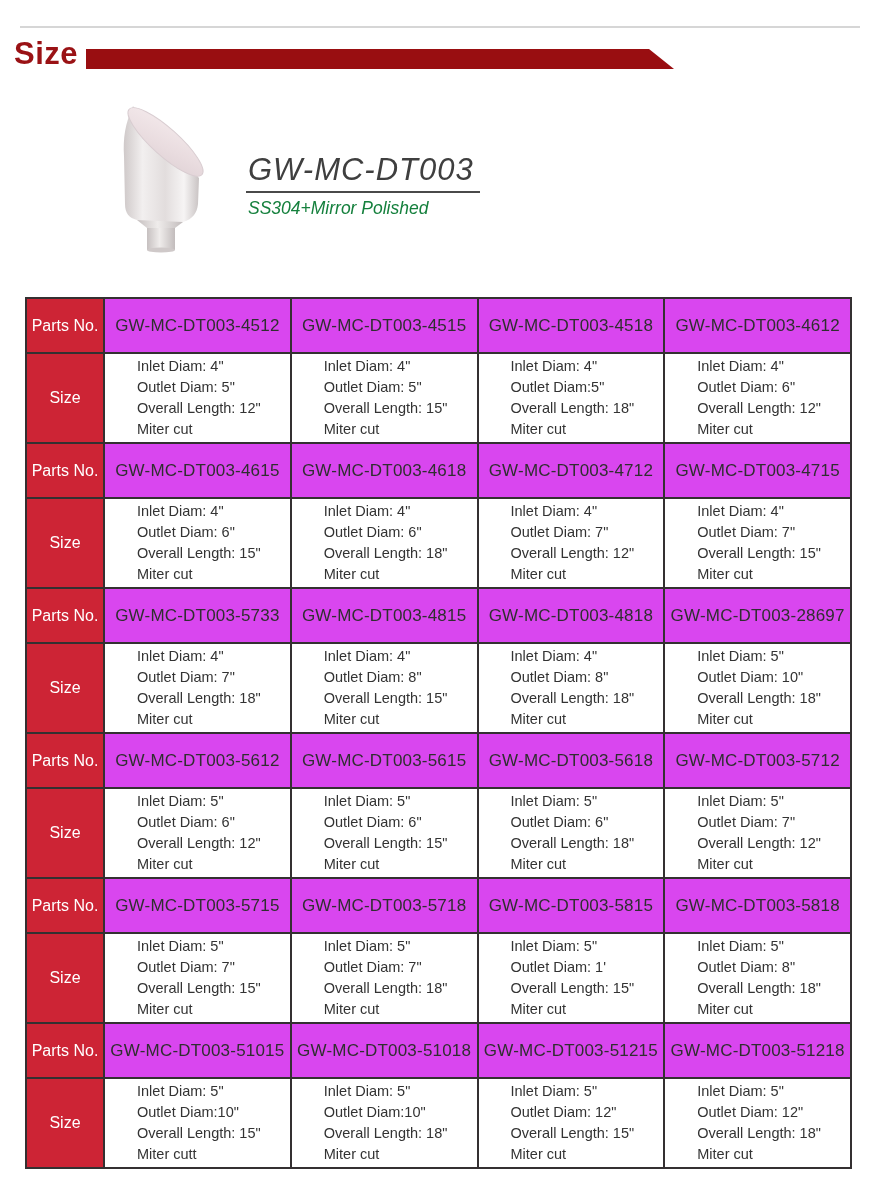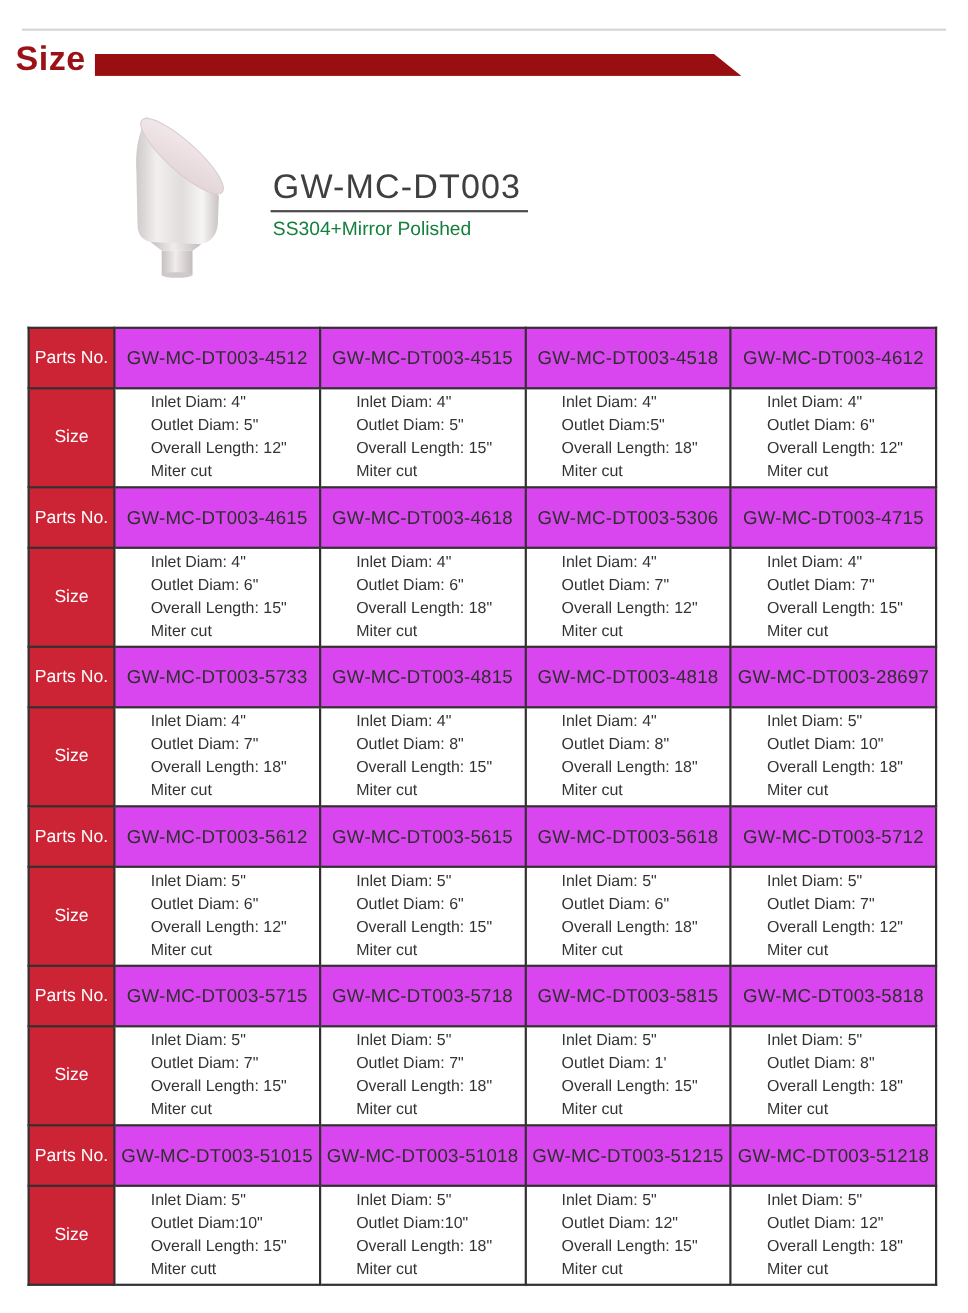--- a/index.html
+++ b/index.html
@@ -23,21 +23,21 @@
     font-size: 31px; font-weight: bold; letter-spacing: 0.5px;
     color: #9a1215;
   }
   .section-banner {
     position: absolute; left: 72px; top: 13px;
     width: 588px; height: 20px;
     background: #990e11;
     clip-path: polygon(0 0, calc(100% - 25px) 0, 100% 100%, 0 100%);
   }
 
-  .product { position: absolute; left: 0; top: 84px; width: 880px; height: 170px; }
+  .product { position: absolute; left: 0; top: 84px; width: 880px; height: 170px; font-style: italic; }
   .product-image { position: absolute; left: 95px; top: 2px; }
   .product-title-block { position: absolute; left: 246px; top: 68px; }
   .product-model {
     font-size: 31px; color: #3f3f3f; letter-spacing: 1px;
     padding: 0 6px 3px 2px;
     border-bottom: 2px solid #4a4a4a;
     display: inline-block;
   }
   .product-material { font-size: 17.5px; color: #15803d; padding: 5px 0 0 2px; }
 
@@ -153,21 +153,21 @@
           <div>Inlet Diam: 4"</div>
           <div>Outlet Diam: 6"</div>
           <div>Overall Length: 12"</div>
           <div>Miter cut</div>
         </td>
       </tr>
       <tr class="parts-row">
         <td class="row-label">Parts No.</td>
         <td class="parts-cell">GW-MC-DT003-4615</td>
         <td class="parts-cell">GW-MC-DT003-4618</td>
-        <td class="parts-cell">GW-MC-DT003-5306</td>
+        <td class="parts-cell">GW-MC-DT003-4712</td>
         <td class="parts-cell">GW-MC-DT003-4715</td>
       </tr>
       <tr class="size-row">
         <td class="row-label">Size</td>
         <td class="size-cell">
           <div>Inlet Diam: 4"</div>
           <div>Outlet Diam: 6"</div>
           <div>Overall Length: 15"</div>
           <div>Miter cut</div>
         </td>

